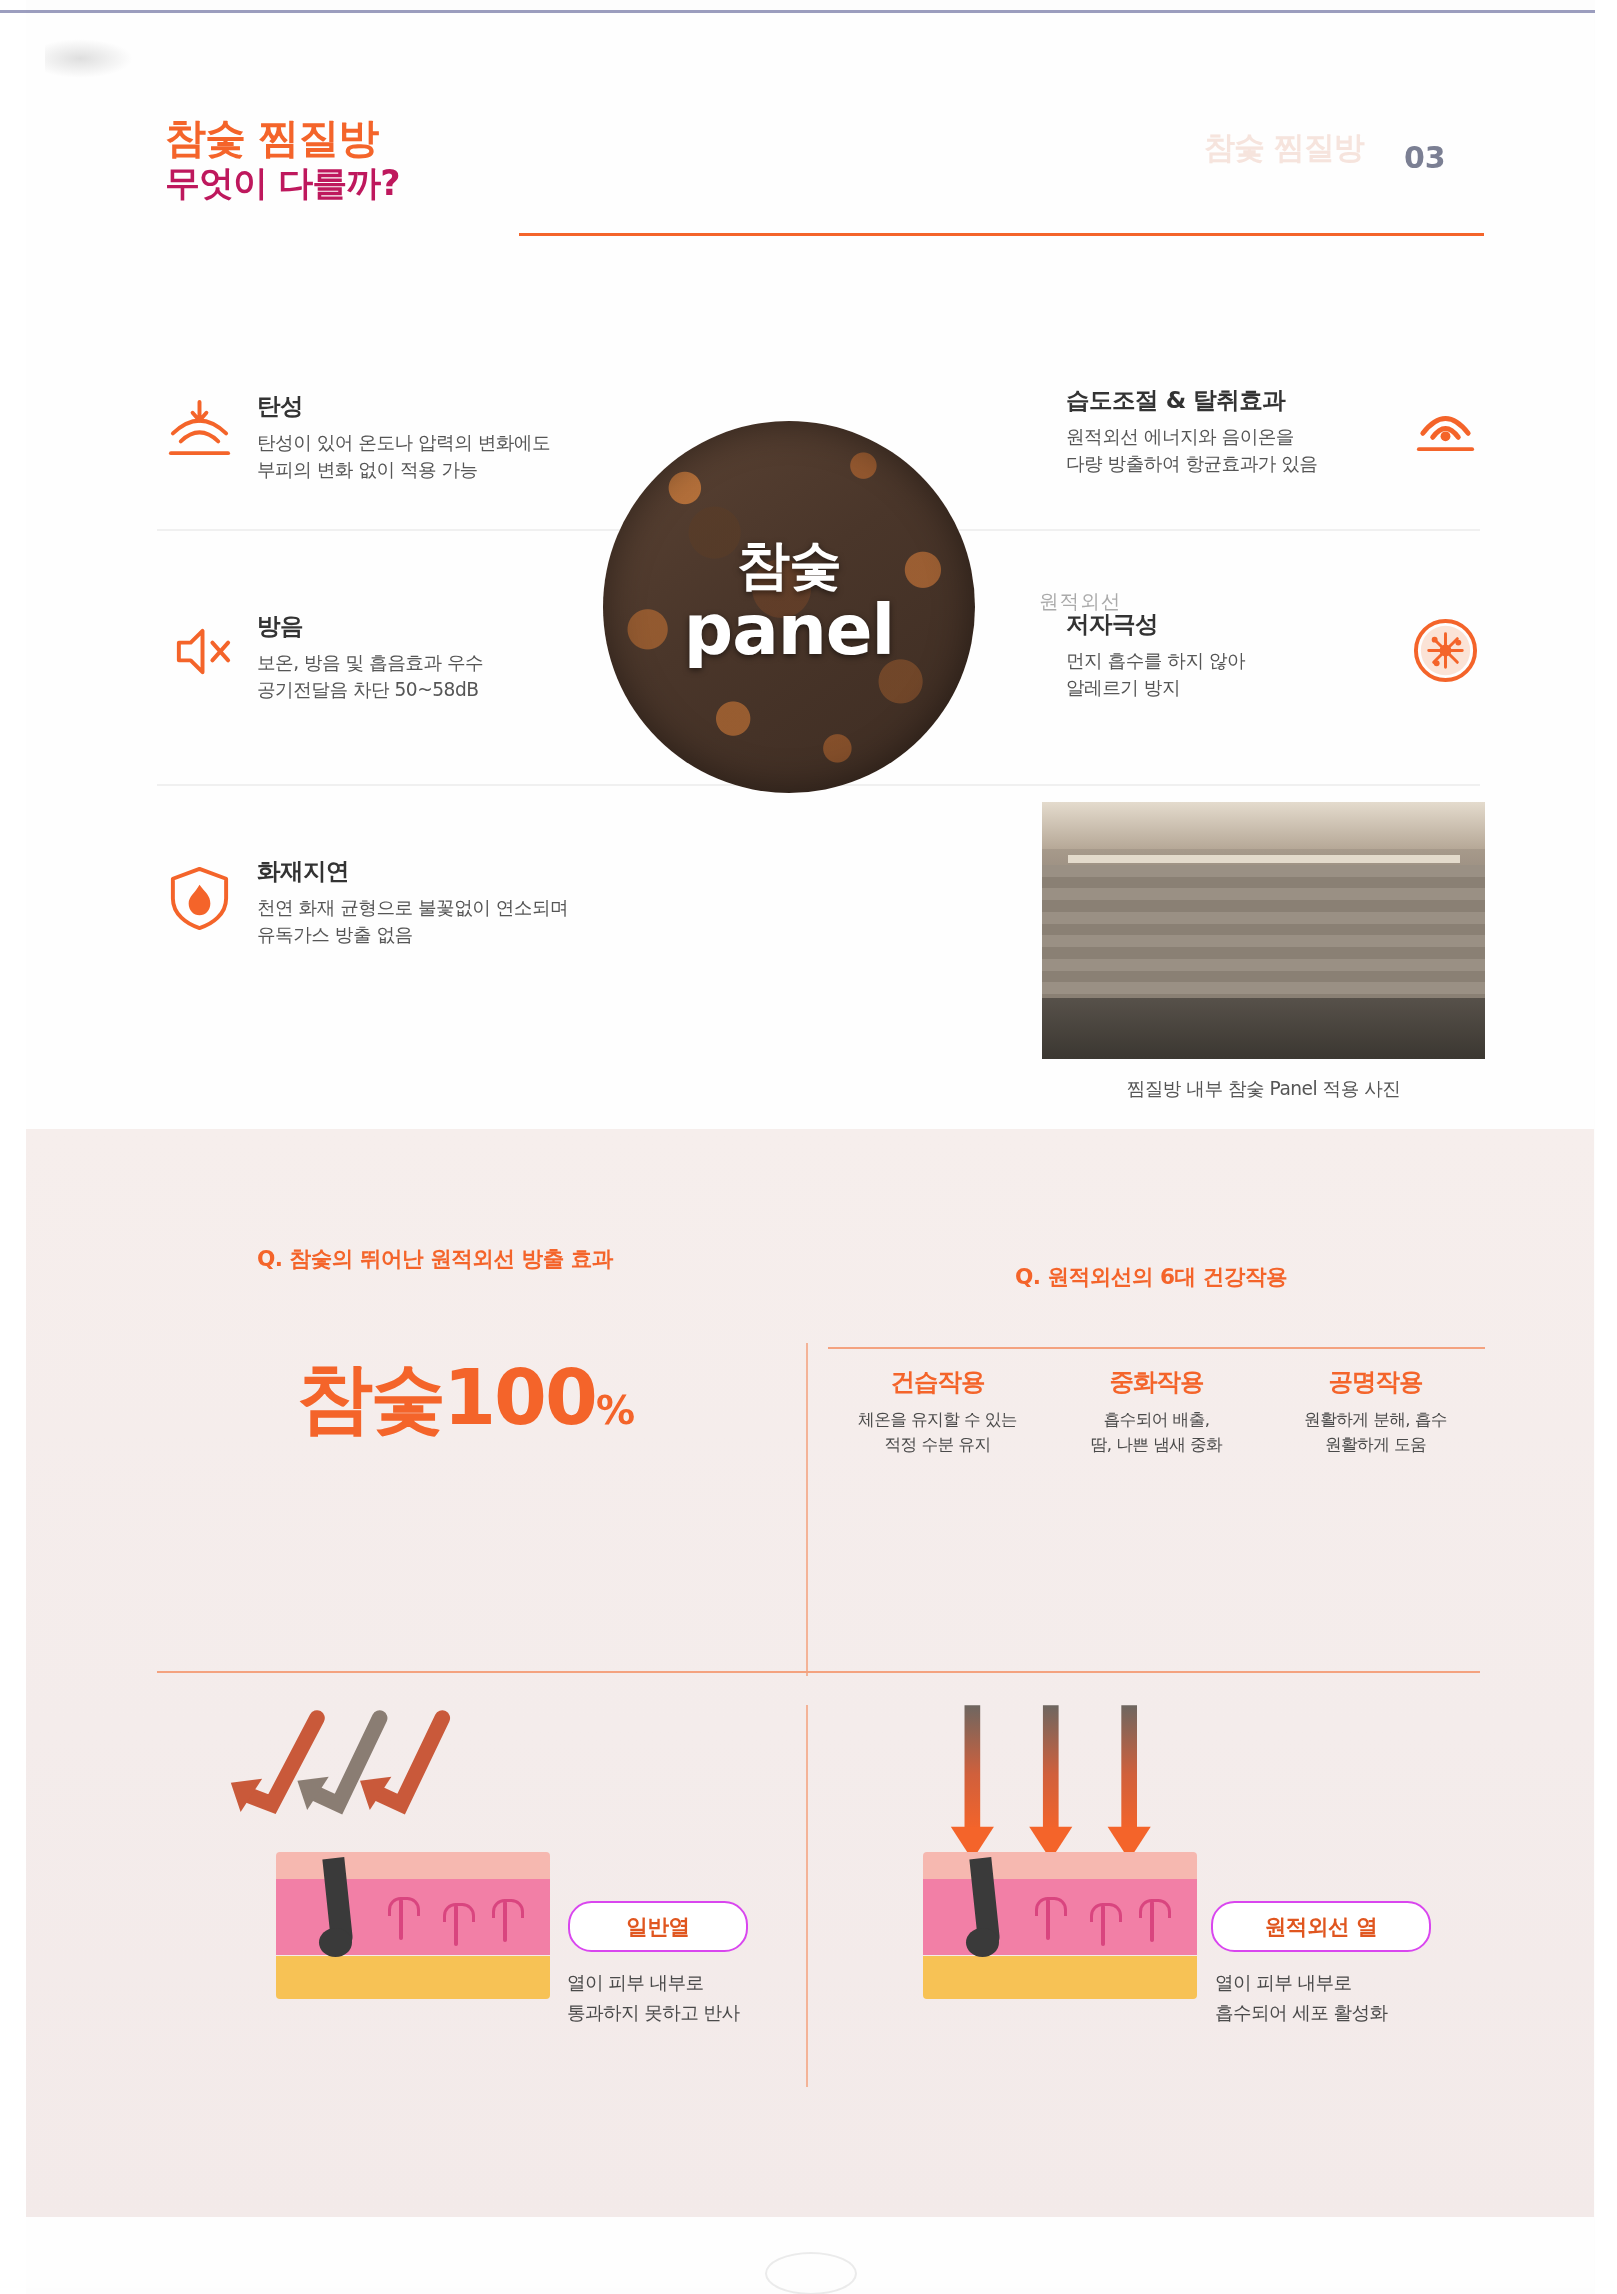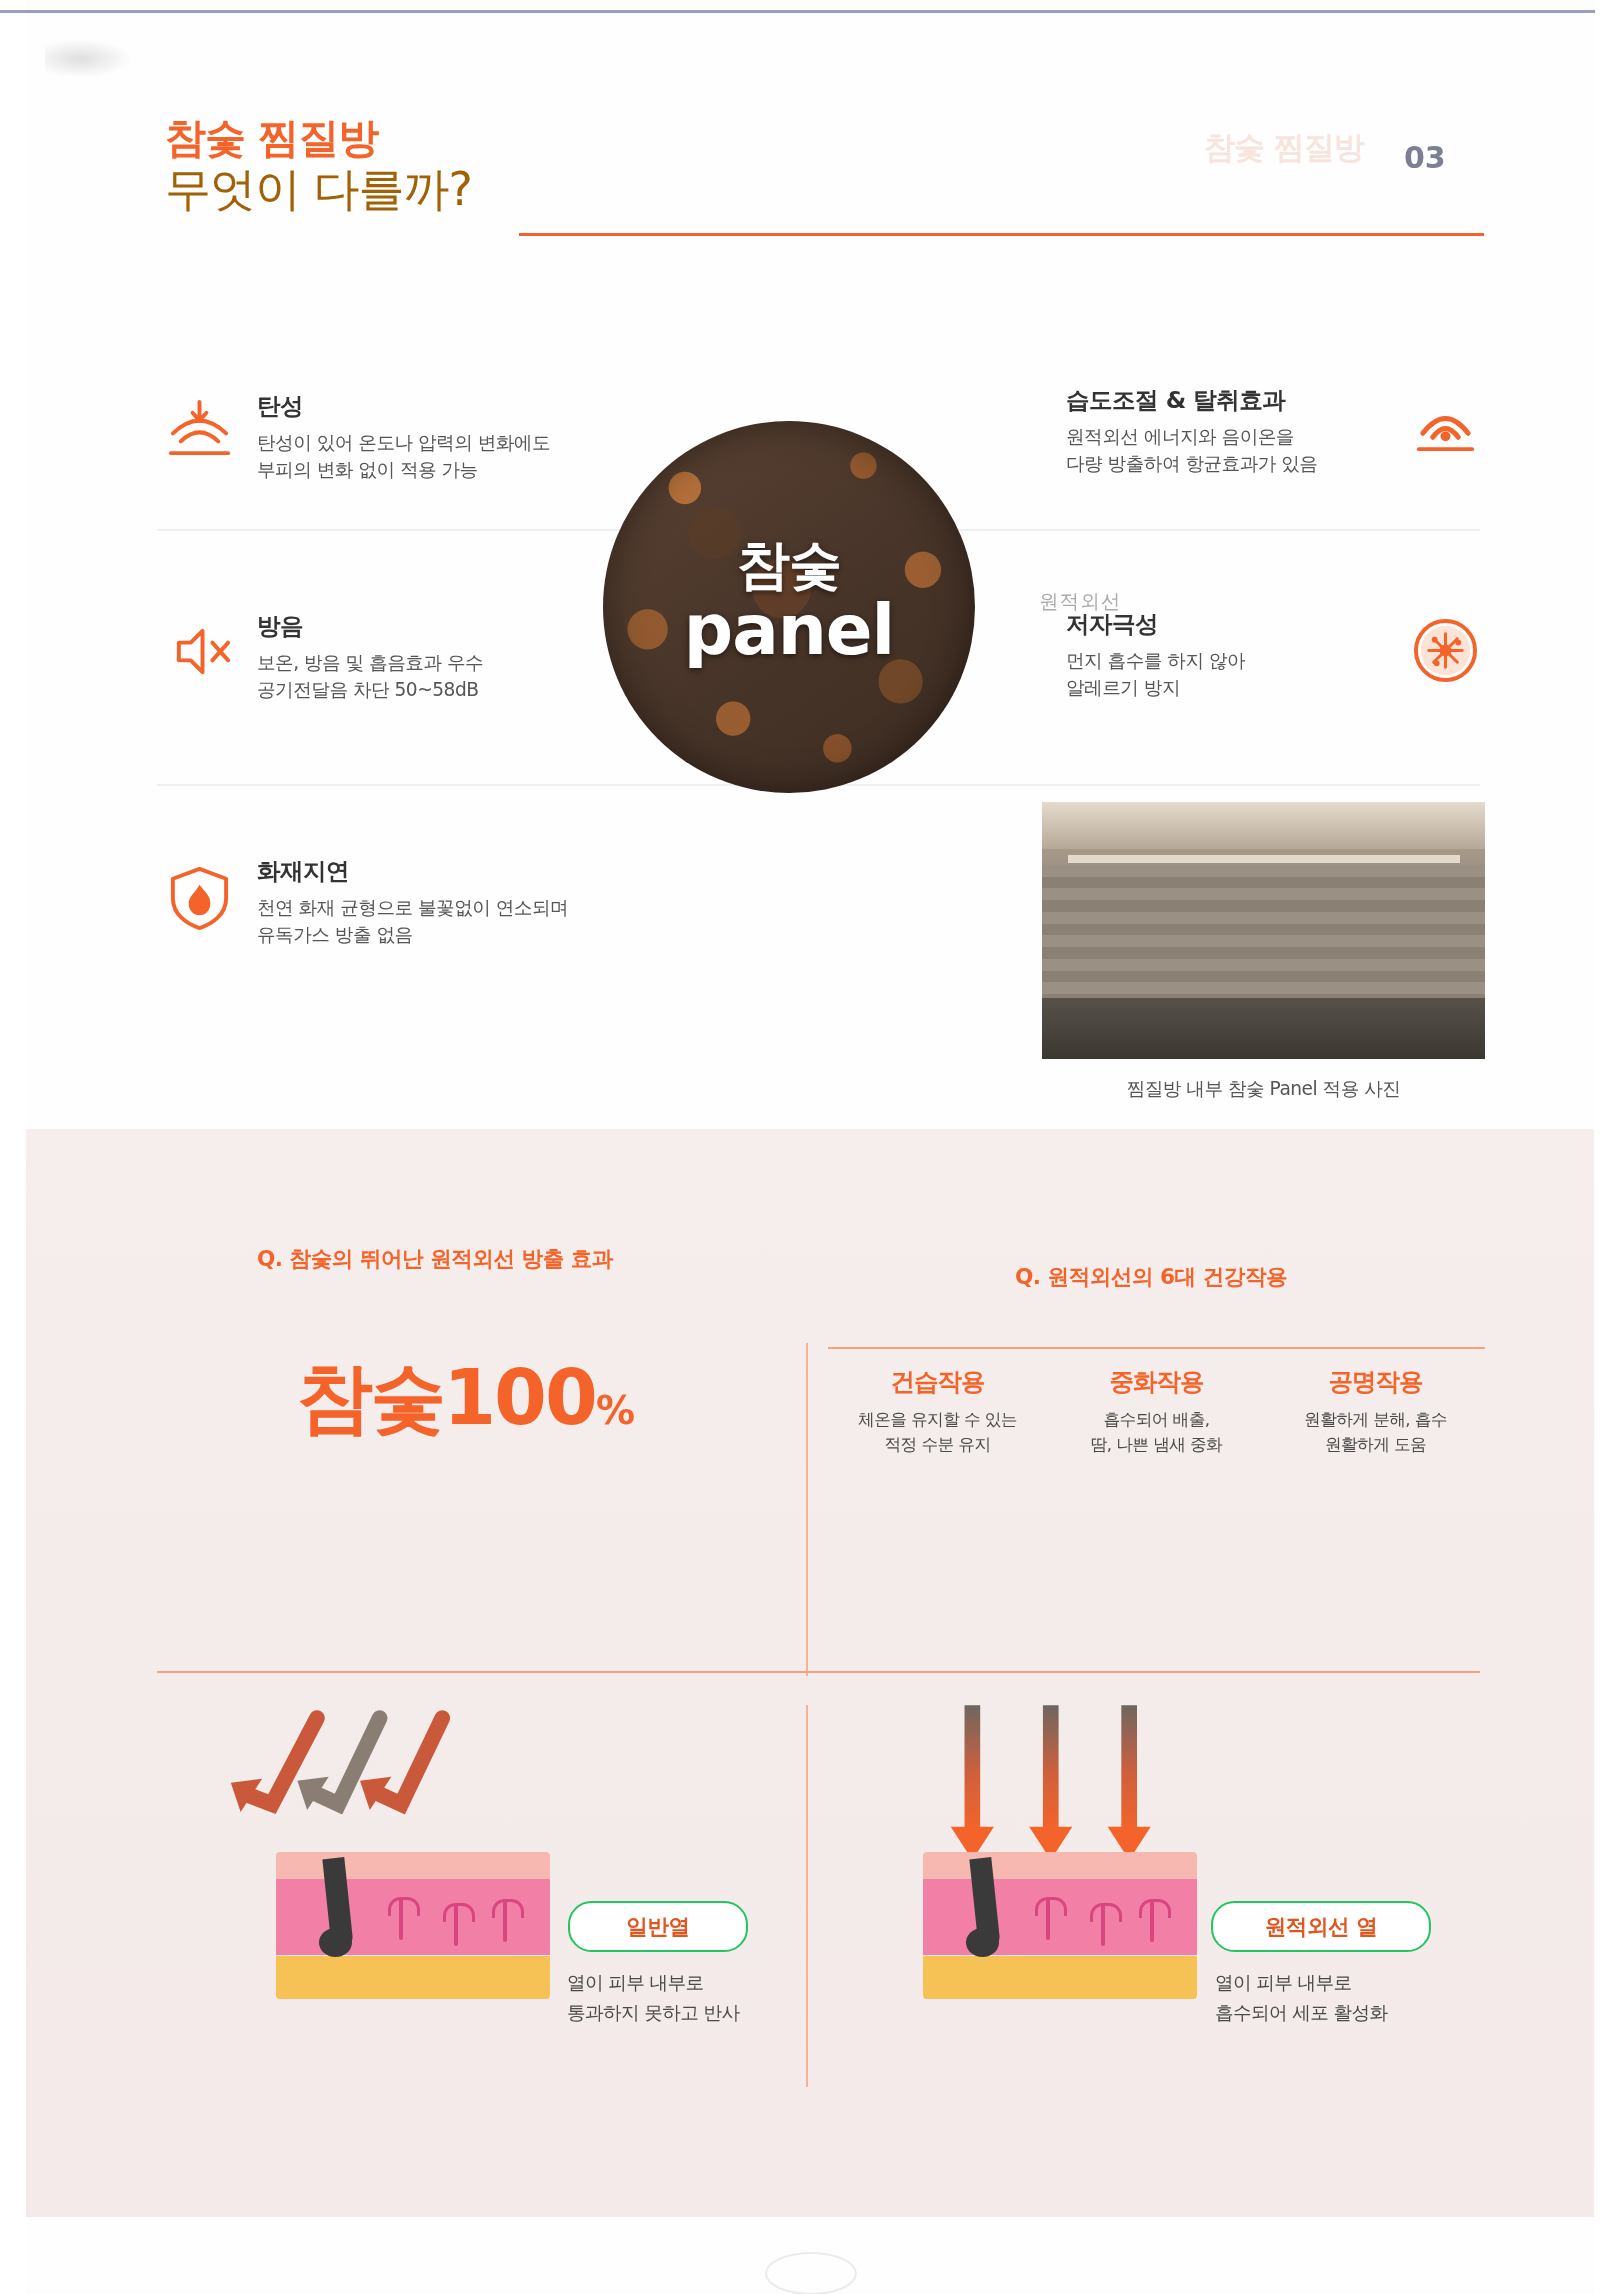--- a/index.html
+++ b/index.html
@@ -22,21 +22,21 @@
   .paper{
     position:absolute;left:25.5px;top:13.7px;width:1568px;height:2274px;
     background:#fefefe;
   }
   .smudge{position:absolute;left:45px;top:39px;width:88px;height:39px;
     background:radial-gradient(ellipse at 40% 50%, rgba(150,150,150,.30), rgba(255,255,255,0) 70%);}
 
   
   .hdr{position:absolute;left:165px;top:116px;}
   .hdr-l1{font-size:41px;font-weight:bold;color:#f4642a;letter-spacing:-1px;line-height:1.12;}
-  .hdr-l2{font-size:46px;font-weight:normal;color:#a16207;letter-spacing:-1px;line-height:1.2;}
+  .hdr-l2{font-size:35px;font-weight:bold;color:#be185d;letter-spacing:-1px;line-height:1.2;}
   .hdr-rule{position:absolute;left:519px;top:233px;width:965px;height:2.9px;background:#f4642a;}
   .pagenum{position:absolute;left:1404px;top:140px;font-size:30px;font-weight:bold;color:#7b7f93;}
   .ghost{position:absolute;left:1204px;top:127px;font-size:31px;font-weight:bold;color:#f0cfc3;opacity:.55;letter-spacing:-1px;}
   .ghost2{position:absolute;left:1039px;top:588px;font-size:19.6px;color:#737373;opacity:.6;letter-spacing:1px;}
 
   
   .sep{position:absolute;background:#f0f0f0;height:2px;}
   .sep-a{left:157px;top:529px;width:1323px;}
   .sep-b{left:157px;top:784px;width:1323px;}
 
@@ -108,21 +108,21 @@
   
   .skin{position:absolute;width:274px;height:147px;border-radius:3.9px;overflow:hidden;}
   .skin .l1{position:absolute;left:0;top:0;width:274px;height:27.4px;background:#f6b8b0;}
   .skin .l2{position:absolute;left:0;top:27.4px;width:274px;height:76px;background:#f27fa6;}
   .skin .l3{position:absolute;left:0;top:104px;width:274px;height:43px;background:#f7c255;}
   .skin .follicle{position:absolute;left:51px;top:5.9px;width:21.6px;height:90px;background:#3a3a3a;border-radius:0 0 11.8px 11.8px;transform:rotate(-6deg);}
   .skin .foll-bulb{position:absolute;left:43px;top:76px;width:33px;height:29px;background:#3a3a3a;border-radius:50%;}
   .vessel{position:absolute;width:3.9px;height:41px;background:#d9457f;border-radius:2px;}
   .vessel:after{content:"";position:absolute;left:-10.8px;top:-2px;width:25.5px;height:15.7px;border:3.9px solid #d9457f;border-bottom:none;border-radius:12.7px 12.7px 0 0;}
 
-  .badge{position:absolute;height:47px;border-radius:23.5px;background:#fff;border:2px solid #22c55e;
+  .badge{position:absolute;height:47px;border-radius:23.5px;background:#fff;border:2px solid #d946ef;
     display:flex;align-items:center;justify-content:center;font-size:21.6px;font-weight:bold;color:#e0561f;letter-spacing:-0.5px;}
   .cap{position:absolute;font-size:18.6px;line-height:1.6;color:#4a4a4a;letter-spacing:-0.6px;}
   .footer-mark{position:absolute;left:765px;top:2252px;width:88px;height:39px;border:2px solid #ddd;border-radius:50%;opacity:.6;}
 </style>
 </head>
 <body>
 
 <div class="page">
   <div class="scan-left"></div>
   <div class="scan-top-line"></div>

